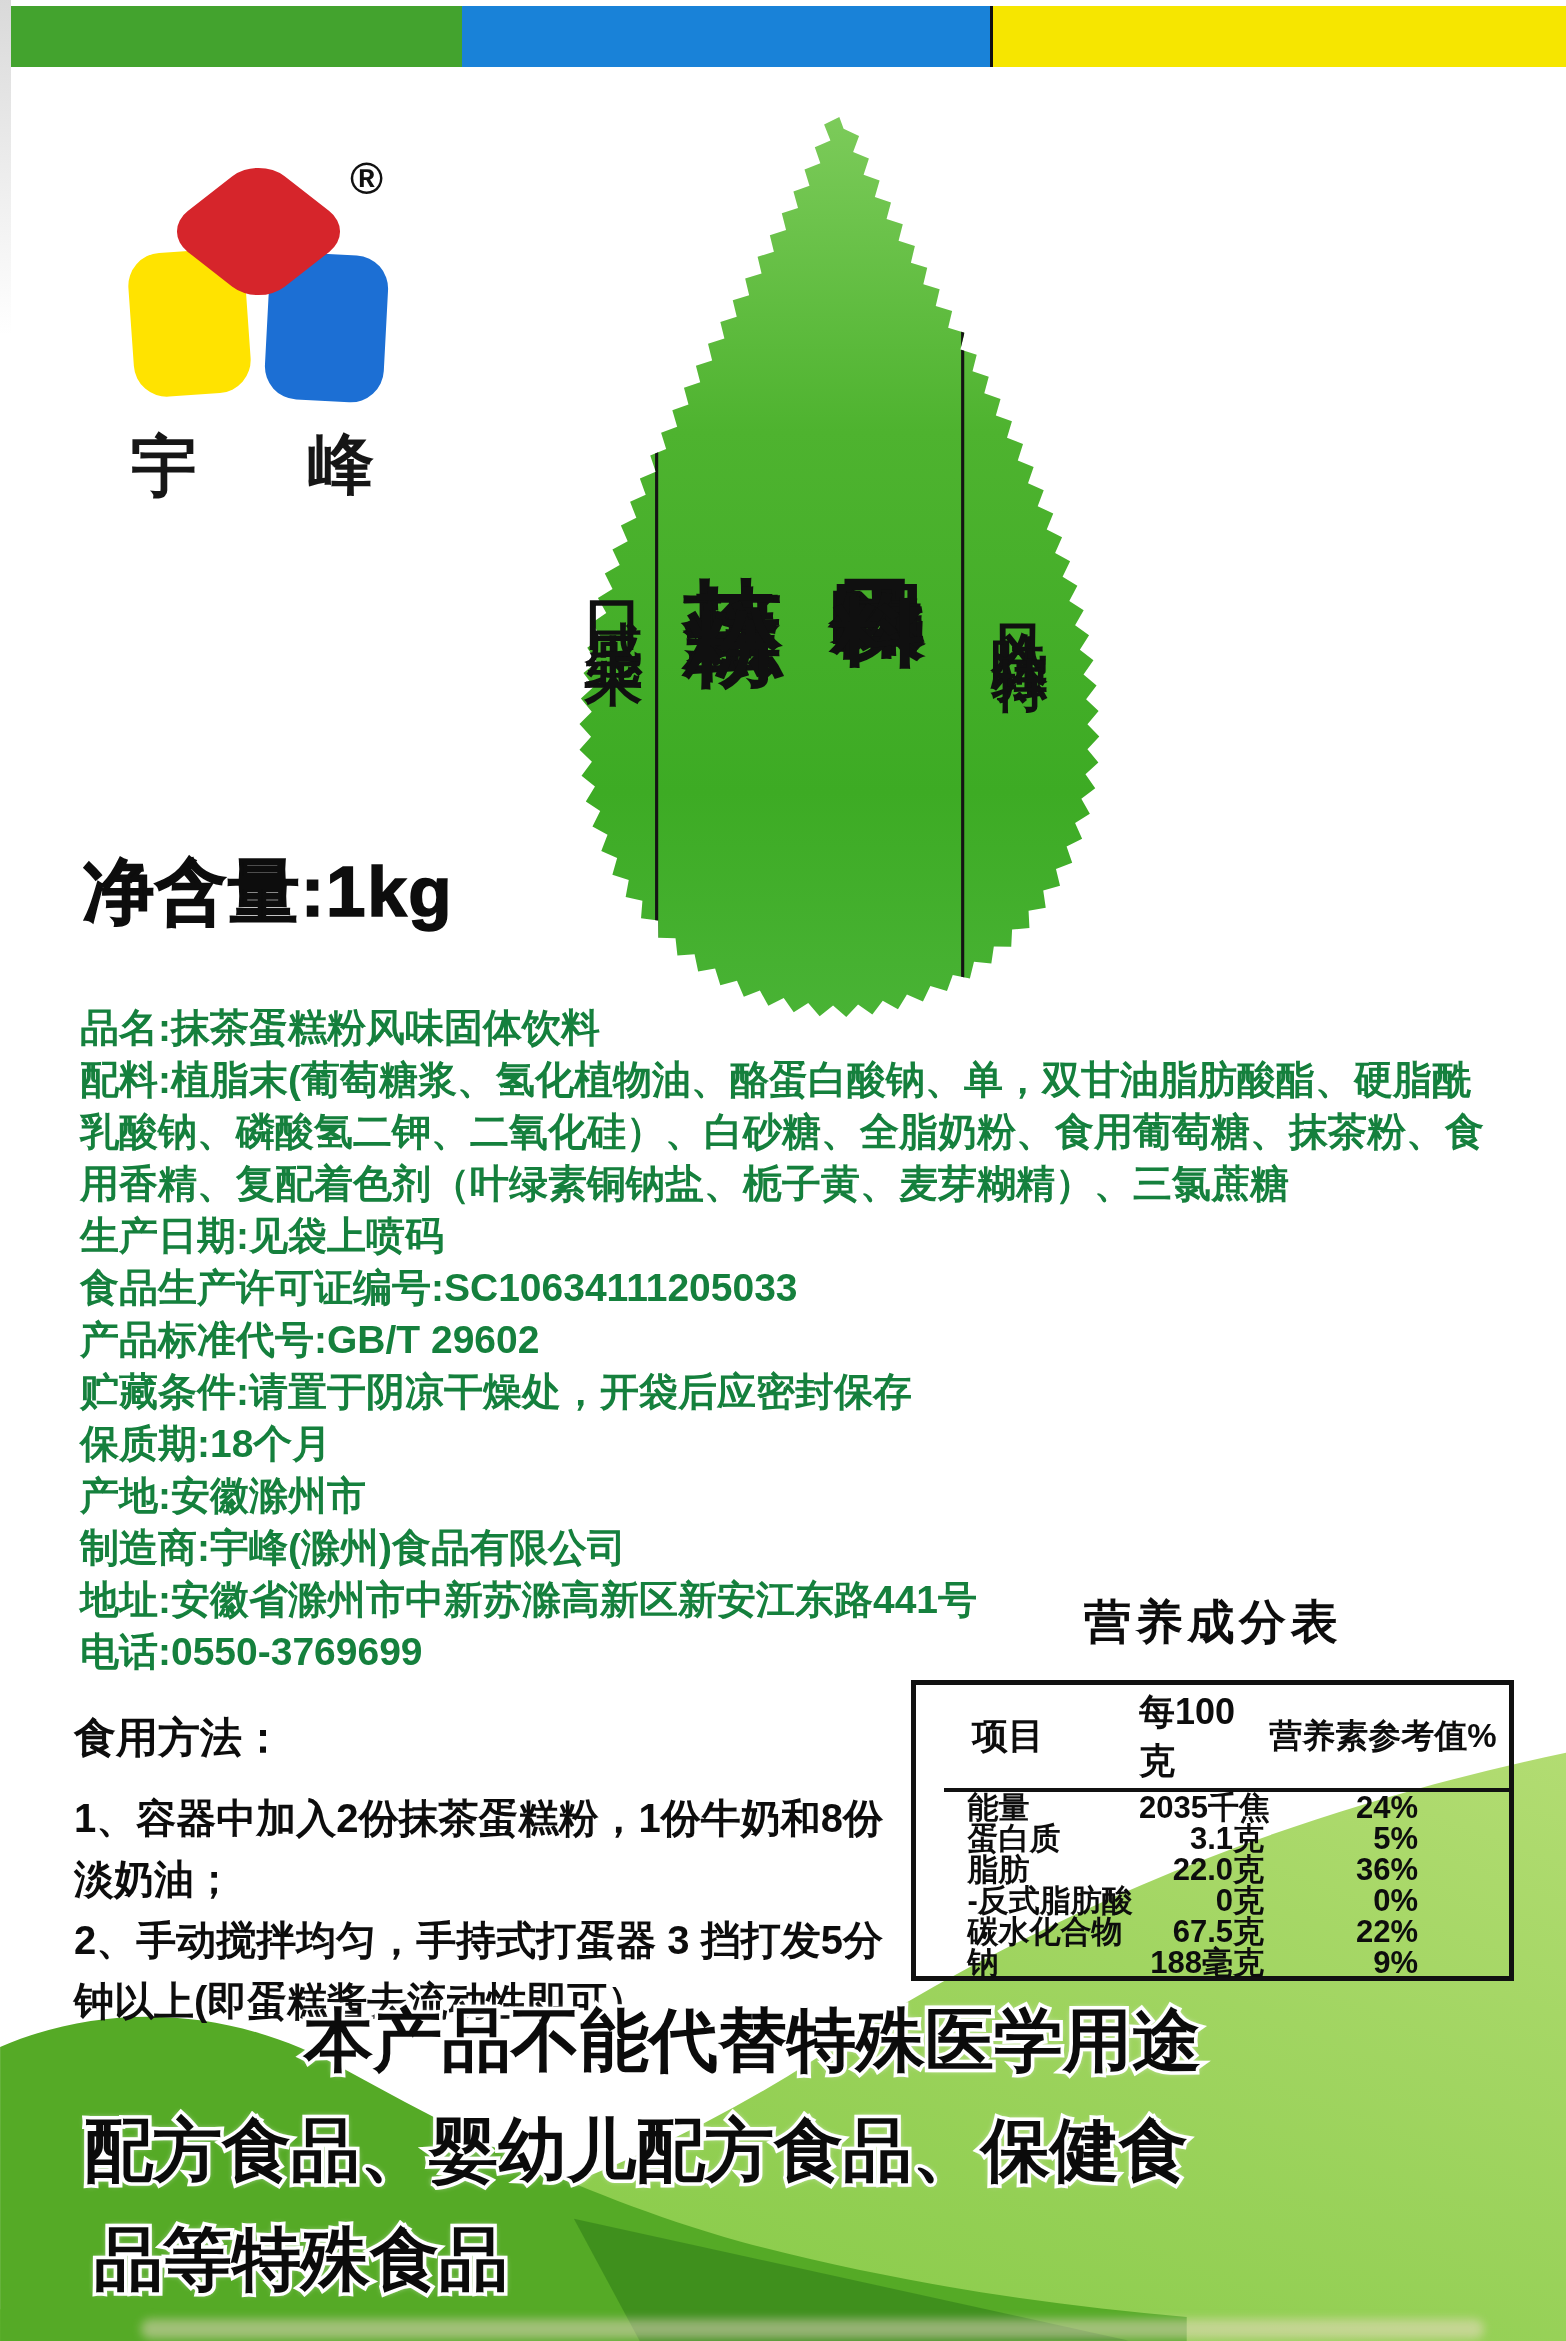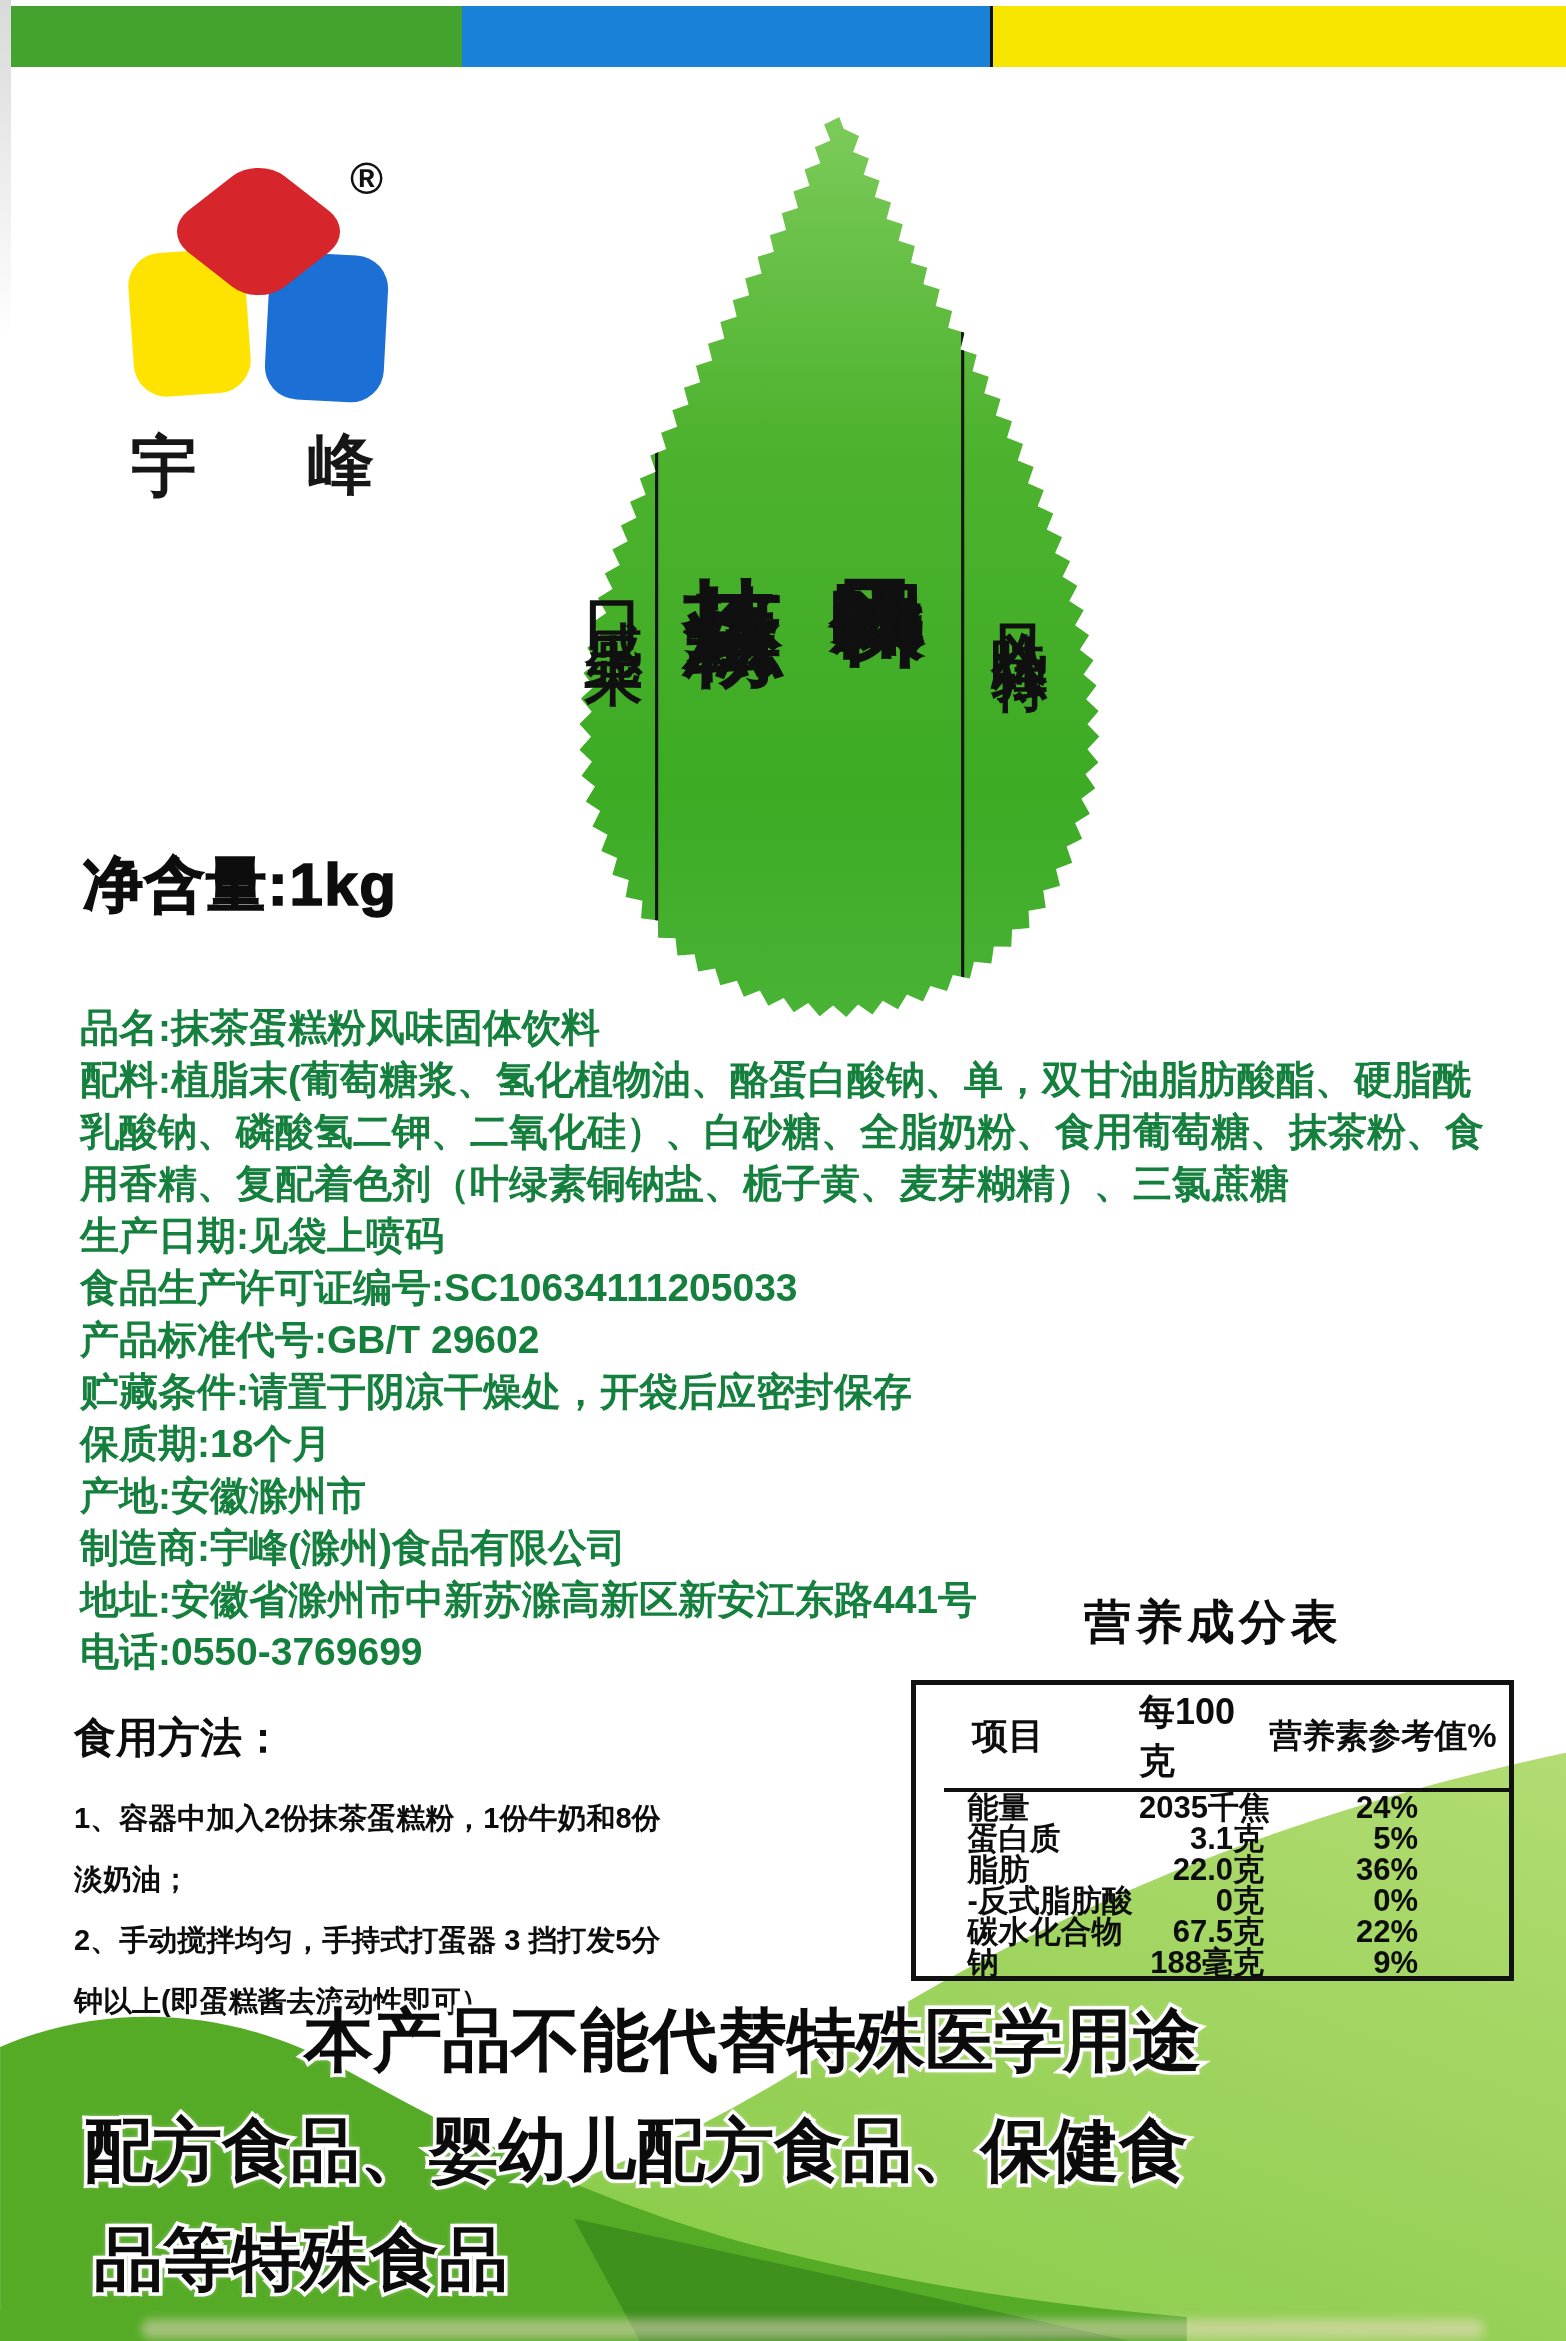--- a/index.html
+++ b/index.html
@@ -33,29 +33,29 @@
   .leaf-svg{position:absolute; left:0; top:0; z-index:2;}
   .leaf-stop-a{stop-color:#7ccb5a;} .leaf-stop-b{stop-color:#4eb32f;}
   .leaf-stop-c{stop-color:#3dab24;} .leaf-stop-d{stop-color:#49b335;}
   .leaf-col{position:absolute; writing-mode:vertical-rl; text-orientation:upright;
     color:#101010; z-index:4; font-weight:900; white-space:nowrap;}
   .leaf-col-small-left {left:575px;  top:559px; font-size:58px; letter-spacing:14px;}
   .leaf-col-main-left  {left:677px;  top:509px; font-size:84px; letter-spacing:7.8px; transform:scaleX(1.18); transform-origin:center;}
   .leaf-col-main-right {left:829px; top:521px; font-size:73px;  letter-spacing:3.1px;  transform:scaleX(1.30); transform-origin:center;}
   .leaf-col-small-right{left:982px; top:579px; font-size:56px; letter-spacing:11px;}
   
-  .net-weight{position:absolute; left:83px; top:845px; font-size:60px; font-weight:900;
+  .net-weight{position:absolute; left:83px; top:845px; font-size:71px; font-weight:900;
     color:#0d0d0d; letter-spacing:1.6px; z-index:4; -webkit-text-stroke:1.6px #0d0d0d;}
   
   .info-block{position:absolute; left:80px; top:1002px; width:1468px; z-index:4;}
   .info-line{font-size:39px; line-height:52px; font-weight:600; color:#15803d; white-space:nowrap;}
   
   .usage-block{position:absolute; left:74px; top:1710px; width:843px; z-index:4;}
   .usage-title{font-size:42px; font-weight:700; color:#0d0d0d; margin-bottom:22px;}
-  .usage-line{font-size:29px; line-height:61px; font-weight:600; color:#0d0d0d; white-space:nowrap;}
+  .usage-line{font-size:40px; line-height:61px; font-weight:600; color:#0d0d0d; white-space:nowrap;}
   
   .waves-svg{position:absolute; left:0; top:0; z-index:1;}
   .bottom-smear{position:absolute; left:141px; top:2319px; width:1343px; height:20px;
     background:rgba(255,222,222,.45); filter:blur(4.7px); border-radius:9.4px; z-index:2;}
   
   .nut-title{position:absolute; left:1084px; top:1591px; font-size:47px; font-weight:900;
     color:#0d0d0d; letter-spacing:4.7px; z-index:4;}
   .nut-table{position:absolute; left:911px; top:1680px; width:603px; height:301px;
     border:5.5px solid #111; box-sizing:border-box; z-index:4; background:transparent;padding-left:28px;}
   .nut-header{display:grid; grid-template-columns:195px 125px auto; align-items:center;

